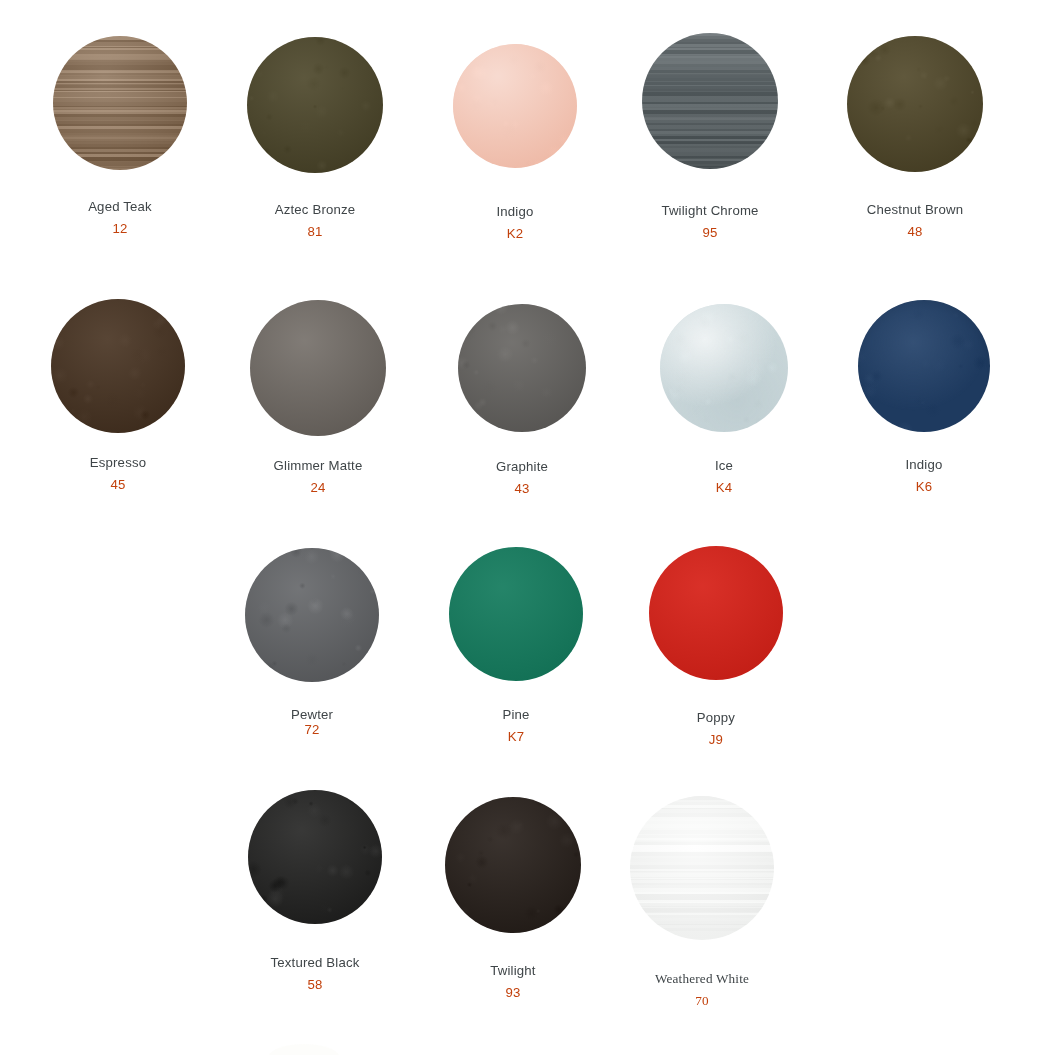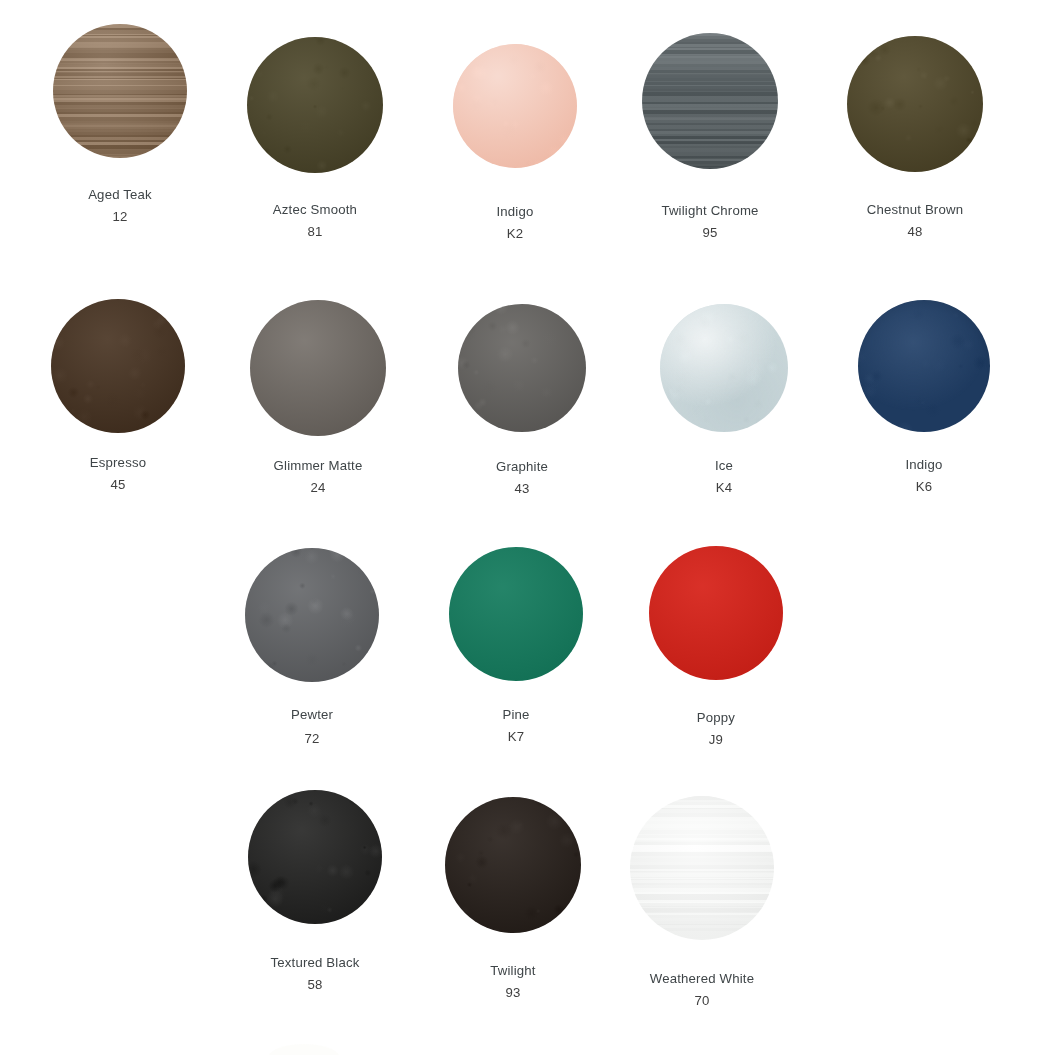--- a/index.html
+++ b/index.html
@@ -46,21 +46,21 @@
     line-height: 1;
     color: #3f4548;
     text-align: center;
     white-space: nowrap;
     letter-spacing: 0.18px;
   }
 
   .swatch-code {
     font-size: 13.2px;
     line-height: 1;
-    color: #404040;
+    color: #c2410c;
     text-align: right;
     white-space: nowrap;
     letter-spacing: 0.18px;
   }
 
   
   #bottom-cutoff {
     position: absolute;
     left: 268px;
     top: 1044px;
@@ -68,32 +68,32 @@
     height: 14px;
     border-radius: 50% 50% 0 0 / 100% 100% 0 0;
     background: #fdfdfa;
     opacity: 0.85;
   }
 </style>
 </head>
 <body>
 
 <div id="swatch-grid">
-    <div class="swatch-cell" style="left: 53px; top: 24px; width: 134px;">
+    <div class="swatch-cell" style="left: 53px; top: 36px; width: 134px;">
       <div class="swatch-disc" style="width: 134px; height: 134px; background: repeating-linear-gradient(rgb(163, 136, 110) 0%, rgb(163, 136, 110) 2.87%, rgb(121, 94, 68) 2.87%, rgb(121, 94, 68) 4.77%, rgb(140, 113, 87) 4.77%, rgb(140, 113, 87) 7.62%, rgb(165, 138, 112) 7.62%, rgb(165, 138, 112) 8.23%, rgb(125, 98, 72) 8.23%, rgb(125, 98, 72) 9.09%, rgb(165, 138, 112) 9.09%, rgb(165, 138, 112) 10.37%, rgb(138, 111, 85) 10.37%, rgb(138, 111, 85) 13.21%, rgb(157, 130, 104) 13.21%, rgb(157, 130, 104) 14.63%, rgb(155, 128, 102) 14.63%, rgb(155, 128, 102) 16.98%, rgb(151, 124, 98) 16.98%, rgb(151, 124, 98) 17.77%, rgb(131, 104, 78) 17.77%, rgb(131, 104, 78) 19.7%, rgb(127, 100, 74) 19.7%, rgb(127, 100, 74) 21.77%, rgb(117, 90, 64) 21.77%, rgb(117, 90, 64) 24.23%, rgb(116, 89, 63) 24.23%, rgb(116, 89, 63) 25.06%, rgb(151, 124, 98) 25.06%, rgb(151, 124, 98) 26.29%, rgb(158, 131, 105) 26.29%, rgb(158, 131, 105) 27.72%, rgb(130, 103, 77) 27.72%, rgb(130, 103, 77) 29.03%, rgb(139, 112, 86) 29.03%, rgb(139, 112, 86) 29.66%, rgb(135, 108, 82) 29.66%, rgb(135, 108, 82) 30.58%, rgb(137, 110, 84) 30.58%, rgb(137, 110, 84) 32.35%, rgb(162, 135, 109) 32.35%, rgb(162, 135, 109) 33.43%, rgb(117, 90, 64) 33.43%, rgb(117, 90, 64) 35.14%, rgb(156, 129, 103) 35.14%, rgb(156, 129, 103) 35.74%, rgb(132, 105, 79) 35.74%, rgb(132, 105, 79) 36.71%, rgb(121, 94, 68) 36.71%, rgb(121, 94, 68) 38.94%, rgb(151, 124, 98) 38.94%, rgb(151, 124, 98) 39.95%, rgb(119, 92, 66) 39.95%, rgb(119, 92, 66) 41.06%, rgb(166, 139, 113) 41.06%, rgb(166, 139, 113) 41.9%, rgb(139, 112, 86) 41.9%, rgb(139, 112, 86) 43.31%, rgb(140, 113, 87) 43.31%, rgb(140, 113, 87) 45.6%, rgb(164, 137, 111) 45.6%, rgb(164, 137, 111) 46.37%, rgb(139, 112, 86) 46.37%, rgb(139, 112, 86) 48.94%, rgb(161, 134, 108) 48.94%, rgb(161, 134, 108) 49.45%, rgb(132, 105, 79) 49.45%, rgb(132, 105, 79) 52.27%, rgb(115, 88, 62) 52.27%, rgb(115, 88, 62) 52.78%, rgb(147, 120, 94) 52.78%, rgb(147, 120, 94) 54.17%, rgb(141, 114, 88) 54.17%, rgb(141, 114, 88) 54.74%, rgb(137, 110, 84) 54.74%, rgb(137, 110, 84) 55.57%, rgb(166, 139, 113) 55.57%, rgb(166, 139, 113) 56.48%, rgb(155, 128, 102) 56.48%, rgb(155, 128, 102) 58.5%, rgb(118, 91, 65) 58.5%, rgb(118, 91, 65) 60.44%, rgb(134, 107, 81) 60.44%, rgb(134, 107, 81) 62.71%, rgb(139, 112, 86) 62.71%, rgb(139, 112, 86) 63.51%, rgb(127, 100, 74) 63.51%, rgb(127, 100, 74) 65.73%, rgb(118, 91, 65) 65.73%, rgb(118, 91, 65) 67.19%, rgb(164, 137, 111) 67.19%, rgb(164, 137, 111) 69.68%, rgb(130, 103, 77) 69.68%, rgb(130, 103, 77) 72.15%, rgb(136, 109, 83) 72.15%, rgb(136, 109, 83) 73.87%, rgb(141, 114, 88) 73.87%, rgb(141, 114, 88) 74.55%, rgb(144, 117, 91) 74.55%, rgb(144, 117, 91) 75.66%, rgb(154, 127, 101) 75.66%, rgb(154, 127, 101) 77.07%, rgb(142, 115, 89) 77.07%, rgb(142, 115, 89) 78.06%, rgb(135, 108, 82) 78.06%, rgb(135, 108, 82) 79.38%, rgb(137, 110, 84) 79.38%, rgb(137, 110, 84) 80.73%, rgb(130, 103, 77) 80.73%, rgb(130, 103, 77) 82.54%, rgb(119, 92, 66) 82.54%, rgb(119, 92, 66) 84.05%, rgb(153, 126, 100) 84.05%, rgb(153, 126, 100) 86.37%, rgb(123, 96, 70) 86.37%, rgb(123, 96, 70) 87.91%, rgb(167, 140, 114) 87.91%, rgb(167, 140, 114) 90.39%, rgb(118, 91, 65) 90.39%, rgb(118, 91, 65) 93.14%, rgb(140, 113, 87) 93.14%, rgb(140, 113, 87) 94.13%, rgb(138, 111, 85) 94.13%, rgb(138, 111, 85) 96.75%, rgb(151, 124, 98) 96.75%, rgb(151, 124, 98) 97.77%, rgb(144, 117, 91) 97.77%, rgb(144, 117, 91) 98.71%, rgb(156, 129, 103) 98.71%, rgb(156, 129, 103) 100%) rgb(138, 111, 85);">
         <div class="tex" style="background: radial-gradient(95% 85% at 38% 30%, rgba(255, 255, 255, 0.16), rgba(0, 0, 0, 0.1) 85%);"></div>
       </div>
       <div class="swatch-label" style="margin-top: 30px;">Aged Teak</div>
       <div class="swatch-code" style="margin-top: 9px;">12</div>
     </div>
     <div class="swatch-cell" style="left: 247px; top: 37px; width: 136px;">
       <div class="swatch-disc" style="width: 136px; height: 136px; background: radial-gradient(2.9px at 70% 38%, rgba(72, 66, 37, 0.55), rgba(72, 66, 37, 0) 100%), radial-gradient(3.9px at 14.6% 84.3%, rgba(58, 52, 23, 0.55), rgba(58, 52, 23, 0) 100%), radial-gradient(6.7px at 55% 54.9%, rgba(81, 75, 46, 0.55), rgba(81, 75, 46, 0) 100%), radial-gradient(6.4px at 71.6% 26.3%, rgba(61, 55, 26, 0.55), rgba(61, 55, 26, 0) 100%), radial-gradient(4.6px at 29.8% 82.5%, rgba(62, 56, 27, 0.55), rgba(62, 56, 27, 0) 100%), radial-gradient(4.5px at 69% 70.4%, rgba(79, 73, 44, 0.55), rgba(79, 73, 44, 0) 100%), radial-gradient(2.6px at 58.4% 22%, rgba(71, 65, 36, 0.55), rgba(71, 65, 36, 0) 100%), radial-gradient(6.7px at 19% 43.6%, rgba(81, 75, 46, 0.55), rgba(81, 75, 46, 0) 100%), radial-gradient(2.9px at 12.5% 71%, rgba(76, 70, 41, 0.55), rgba(76, 70, 41, 0) 100%), radial-gradient(3.1px at 97% 91.8%, rgba(89, 83, 54, 0.55), rgba(89, 83, 54, 0) 100%), radial-gradient(7.7px at 49% 34.4%, rgba(64, 58, 29, 0.55), rgba(64, 58, 29, 0) 100%), radial-gradient(6.4px at 52.4% 23.5%, rgba(59, 53, 24, 0.55), rgba(59, 53, 24, 0) 100%), radial-gradient(5.8px at 54.1% 2.3%, rgba(60, 54, 25, 0.55), rgba(60, 54, 25, 0) 100%), radial-gradient(5.4px at 86.3% 21.5%, rgba(76, 70, 41, 0.55), rgba(76, 70, 41, 0) 100%), radial-gradient(5.8px at 55.2% 94.6%, rgba(93, 87, 58, 0.55), rgba(93, 87, 58, 0) 100%), radial-gradient(8.2px at 96.5% 20.3%, rgba(92, 86, 57, 0.55), rgba(92, 86, 57, 0) 100%), radial-gradient(4.3px at 97.8% 71.5%, rgba(65, 59, 30, 0.55), rgba(65, 59, 30, 0) 100%), radial-gradient(5.6px at 87.6% 50.8%, rgba(85, 79, 50, 0.55), rgba(85, 79, 50, 0) 100%), radial-gradient(8px at 90.6% 12.3%, rgba(92, 86, 57, 0.55), rgba(92, 86, 57, 0) 100%), radial-gradient(2.2px at 50% 51.2%, rgba(57, 51, 22, 0.55), rgba(57, 51, 22, 0) 100%), radial-gradient(3.7px at 16.4% 58.8%, rgba(63, 57, 28, 0.55), rgba(63, 57, 28, 0) 100%), radial-gradient(2.9px at 3.3% 45%, rgba(85, 79, 50, 0.55), rgba(85, 79, 50, 0) 100%), radial-gradient(3.7px at 9.6% 27.2%, rgba(78, 72, 43, 0.55), rgba(78, 72, 43, 0) 100%), radial-gradient(4.7px at 8.1% 85.4%, rgba(93, 87, 58, 0.55), rgba(93, 87, 58, 0) 100%), radial-gradient(4.5px at 1.2% 85.2%, rgba(60, 54, 25, 0.55), rgba(60, 54, 25, 0) 100%), radial-gradient(6.6px at 43.3% 66.1%, rgba(76, 70, 41, 0.55), rgba(76, 70, 41, 0) 100%), rgb(74, 68, 39);">
         <div class="tex" style="background: radial-gradient(95% 90% at 42% 30%, rgba(255, 255, 255, 0.1), rgba(0, 0, 0, 0.18) 95%);"></div>
       </div>
-      <div class="swatch-label" style="margin-top: 30px;">Aztec Smooth</div>
+      <div class="swatch-label" style="margin-top: 30px;">Aztec Bronze</div>
       <div class="swatch-code" style="margin-top: 9px;">81</div>
     </div>
     <div class="swatch-cell" style="left: 453px; top: 44px; width: 124px;">
       <div class="swatch-disc" style="width: 124px; height: 124px; background: radial-gradient(7.8px at 82.4% 87.5%, rgba(249, 199, 181, 0.55), rgba(249, 199, 181, 0) 100%), radial-gradient(8.3px at 3% 77.7%, rgba(243, 193, 175, 0.55), rgba(243, 193, 175, 0) 100%), radial-gradient(8.4px at 24.4% 23.1%, rgba(245, 195, 177, 0.55), rgba(245, 195, 177, 0) 100%), radial-gradient(5px at 30.6% 48.3%, rgba(243, 193, 175, 0.55), rgba(243, 193, 175, 0) 100%), radial-gradient(4.6px at 68.5% 96.6%, rgba(250, 200, 182, 0.55), rgba(250, 200, 182, 0) 100%), radial-gradient(6.7px at 70.2% 18.5%, rgba(234, 184, 166, 0.55), rgba(234, 184, 166, 0) 100%), radial-gradient(4.9px at 41.8% 27.7%, rgba(242, 192, 174, 0.55), rgba(242, 192, 174, 0) 100%), radial-gradient(7.6px at 19.1% 22.8%, rgba(248, 198, 180, 0.55), rgba(248, 198, 180, 0) 100%), radial-gradient(6.2px at 89.9% 76.9%, rgba(248, 198, 180, 0.55), rgba(248, 198, 180, 0) 100%), radial-gradient(5.4px at 82.5% 92.2%, rgba(240, 190, 172, 0.55), rgba(240, 190, 172, 0) 100%), radial-gradient(7.9px at 21.7% 23.2%, rgba(249, 199, 181, 0.55), rgba(249, 199, 181, 0) 100%), radial-gradient(4.7px at 50.5% 64.9%, rgba(246, 196, 178, 0.55), rgba(246, 196, 178, 0) 100%), radial-gradient(4.1px at 19.6% 8.6%, rgba(249, 199, 181, 0.55), rgba(249, 199, 181, 0) 100%), radial-gradient(3.4px at 42.7% 64.3%, rgba(248, 198, 180, 0.55), rgba(248, 198, 180, 0) 100%), radial-gradient(6.8px at 18.4% 49.2%, rgba(239, 189, 171, 0.55), rgba(239, 189, 171, 0) 100%), radial-gradient(5.6px at 19.7% 43.5%, rgba(246, 196, 178, 0.55), rgba(246, 196, 178, 0) 100%), radial-gradient(5.6px at 48.9% 12.8%, rgba(238, 188, 170, 0.55), rgba(238, 188, 170, 0) 100%), radial-gradient(3.2px at 60.4% 96.4%, rgba(239, 189, 171, 0.55), rgba(239, 189, 171, 0) 100%), radial-gradient(7.6px at 49.3% 63.6%, rgba(242, 192, 174, 0.55), rgba(242, 192, 174, 0) 100%), radial-gradient(5.2px at 6.9% 35.3%, rgba(249, 199, 181, 0.55), rgba(249, 199, 181, 0) 100%), radial-gradient(5.6px at 43.2% 73.3%, rgba(241, 191, 173, 0.55), rgba(241, 191, 173, 0) 100%), radial-gradient(7.8px at 75.3% 35.6%, rgba(250, 200, 182, 0.55), rgba(250, 200, 182, 0) 100%), radial-gradient(6.9px at 83.5% 98.6%, rgba(240, 190, 172, 0.55), rgba(240, 190, 172, 0) 100%), radial-gradient(4.6px at 33.3% 46.5%, rgba(238, 188, 170, 0.55), rgba(238, 188, 170, 0) 100%), radial-gradient(3.9px at 64.2% 26%, rgba(245, 195, 177, 0.55), rgba(245, 195, 177, 0) 100%), radial-gradient(8.3px at 45.3% 69.4%, rgba(240, 190, 172, 0.55), rgba(240, 190, 172, 0) 100%), rgb(242, 192, 174);">
         <div class="tex" style="background: radial-gradient(88% 82% at 36% 26%, rgba(255, 255, 255, 0.42), rgba(224, 164, 143, 0.22) 95%);"></div>
       </div>
       <div class="swatch-label" style="margin-top: 37px;">Indigo</div>
       <div class="swatch-code" style="margin-top: 9px;">K2</div>
     </div>
     <div class="swatch-cell" style="left: 642px; top: 33px; width: 136px;">
@@ -143,21 +143,21 @@
         <div class="tex" style="background: radial-gradient(78% 72% at 42% 32%, rgba(56, 84, 121, 0.85), rgba(30, 58, 95, 0) 72%), radial-gradient(105% 105% at 50% 55%, rgba(0, 0, 0, 0) 45%, rgba(0, 0, 0, 0.45) 100%);"></div>
       </div>
       <div class="swatch-label" style="margin-top: 26px;">Indigo</div>
       <div class="swatch-code" style="margin-top: 9px;">K6</div>
     </div>
     <div class="swatch-cell" style="left: 245px; top: 548px; width: 134px;">
       <div class="swatch-disc" style="width: 134px; height: 134px; background: radial-gradient(2.7px at 64.9% 2%, rgba(124, 126, 129, 0.55), rgba(124, 126, 129, 0) 100%), radial-gradient(8.4px at 52.6% 43.3%, rgba(122, 124, 127, 0.55), rgba(122, 124, 127, 0) 100%), radial-gradient(5.7px at 43.7% 5.3%, rgba(96, 98, 101, 0.55), rgba(96, 98, 101, 0) 100%), radial-gradient(2.7px at 73.9% 86.6%, rgba(88, 90, 93, 0.55), rgba(88, 90, 93, 0) 100%), radial-gradient(5.1px at 30.8% 60%, rgba(80, 82, 85, 0.55), rgba(80, 82, 85, 0) 100%), radial-gradient(3.3px at 42.8% 28.2%, rgba(61, 63, 66, 0.55), rgba(61, 63, 66, 0) 100%), radial-gradient(7.2px at 34.7% 45.3%, rgba(64, 66, 69, 0.55), rgba(64, 66, 69, 0) 100%), radial-gradient(7.6px at 49.6% 6.4%, rgba(111, 113, 116, 0.55), rgba(111, 113, 116, 0) 100%), radial-gradient(6px at 38.2% 2.9%, rgba(69, 71, 74, 0.55), rgba(69, 71, 74, 0) 100%), radial-gradient(6.8px at 14.1% 44.7%, rgba(99, 101, 104, 0.55), rgba(99, 101, 104, 0) 100%), radial-gradient(6.8px at 75.9% 49%, rgba(124, 126, 129, 0.55), rgba(124, 126, 129, 0) 100%), radial-gradient(4.6px at 96.6% 96.1%, rgba(97, 99, 102, 0.55), rgba(97, 99, 102, 0) 100%), radial-gradient(6px at 78.6% 51.5%, rgba(100, 102, 105, 0.55), rgba(100, 102, 105, 0) 100%), radial-gradient(7.3px at 76.2% 54.6%, rgba(97, 99, 102, 0.55), rgba(97, 99, 102, 0) 100%), radial-gradient(3.8px at 84.6% 74.6%, rgba(122, 124, 127, 0.55), rgba(122, 124, 127, 0) 100%), radial-gradient(2.7px at 95% 32.4%, rgba(115, 117, 120, 0.55), rgba(115, 117, 120, 0) 100%), radial-gradient(6.8px at 17.3% 89.8%, rgba(76, 78, 81, 0.55), rgba(76, 78, 81, 0) 100%), radial-gradient(8.1px at 68.9% 4.9%, rgba(122, 124, 127, 0.55), rgba(122, 124, 127, 0) 100%), radial-gradient(8.5px at 29.9% 54%, rgba(119, 121, 124, 0.55), rgba(119, 121, 124, 0) 100%), radial-gradient(2.9px at 65.8% 21.3%, rgba(104, 106, 109, 0.55), rgba(104, 106, 109, 0) 100%), radial-gradient(8.2px at 16.1% 53.7%, rgba(74, 76, 79, 0.55), rgba(74, 76, 79, 0) 100%), radial-gradient(7px at 50% 83.1%, rgba(90, 92, 95, 0.55), rgba(90, 92, 95, 0) 100%), radial-gradient(7.3px at 88.4% 15.8%, rgba(92, 94, 97, 0.55), rgba(92, 94, 97, 0) 100%), radial-gradient(8.9px at 93% 87.6%, rgba(92, 94, 97, 0.55), rgba(92, 94, 97, 0) 100%), radial-gradient(2.9px at 22% 86.2%, rgba(75, 77, 80, 0.55), rgba(75, 77, 80, 0) 100%), radial-gradient(3.6px at 51.7% 39.9%, rgba(86, 88, 91, 0.55), rgba(86, 88, 91, 0) 100%), rgb(95, 97, 100);">
         <div class="tex" style="background: radial-gradient(95% 90% at 40% 30%, rgba(255, 255, 255, 0.12), rgba(0, 0, 0, 0.16) 95%);"></div>
       </div>
       <div class="swatch-label" style="margin-top: 26px;">Pewter</div>
-      <div class="swatch-code" style="margin-top: 11px;">72</div>
+      <div class="swatch-code" style="margin-top: 2px;">72</div>
     </div>
     <div class="swatch-cell" style="left: 449px; top: 547px; width: 134px;">
       <div class="swatch-disc" style="width: 134px; height: 134px; background: rgb(18, 122, 92);">
         <div class="tex" style="background: radial-gradient(92% 88% at 40% 30%, rgba(255, 255, 255, 0.08), rgba(0, 0, 0, 0.1) 95%);"></div>
       </div>
       <div class="swatch-label" style="margin-top: 27px;">Pine</div>
       <div class="swatch-code" style="margin-top: 9px;">K7</div>
     </div>
     <div class="swatch-cell" style="left: 649px; top: 546px; width: 134px;">
       <div class="swatch-disc" style="width: 134px; height: 134px; background: rgb(214, 31, 22);">
@@ -173,21 +173,21 @@
       <div class="swatch-label" style="margin-top: 32px;">Textured Black</div>
       <div class="swatch-code" style="margin-top: 9px;">58</div>
     </div>
     <div class="swatch-cell" style="left: 445px; top: 797px; width: 136px;">
       <div class="swatch-disc" style="width: 136px; height: 136px; background: radial-gradient(5.8px at 14.1% 6.9%, rgba(45, 37, 32, 0.55), rgba(45, 37, 32, 0) 100%), radial-gradient(6.3px at 7.7% 91.1%, rgba(37, 29, 24, 0.55), rgba(37, 29, 24, 0) 100%), radial-gradient(7.9px at 52.8% 21.9%, rgba(48, 40, 35, 0.55), rgba(48, 40, 35, 0) 100%), radial-gradient(3.2px at 96.3% 42.4%, rgba(26, 18, 13, 0.55), rgba(26, 18, 13, 0) 100%), radial-gradient(5.7px at 70.1% 3.2%, rgba(20, 12, 7, 0.55), rgba(20, 12, 7, 0) 100%), radial-gradient(9px at 80.6% 17.9%, rgba(52, 44, 39, 0.55), rgba(52, 44, 39, 0) 100%), radial-gradient(7.4px at 63.6% 85.3%, rgba(28, 20, 15, 0.55), rgba(28, 20, 15, 0) 100%), radial-gradient(6.4px at 6.6% 78.2%, rgba(18, 10, 5, 0.55), rgba(18, 10, 5, 0) 100%), radial-gradient(3.6px at 38.1% 99.1%, rgba(55, 47, 42, 0.55), rgba(55, 47, 42, 0) 100%), radial-gradient(8.9px at 82.7% 2.3%, rgba(38, 30, 25, 0.55), rgba(38, 30, 25, 0) 100%), radial-gradient(6px at 83.8% 82.9%, rgba(20, 12, 7, 0.55), rgba(20, 12, 7, 0) 100%), radial-gradient(3.5px at 91.8% 32.2%, rgba(43, 35, 30, 0.55), rgba(43, 35, 30, 0) 100%), radial-gradient(5.5px at 20.4% 60.1%, rgba(42, 34, 29, 0.55), rgba(42, 34, 29, 0) 100%), radial-gradient(2.3px at 68.4% 83.9%, rgba(51, 43, 38, 0.55), rgba(51, 43, 38, 0) 100%), radial-gradient(6.2px at 8.5% 83.8%, rgba(43, 35, 30, 0.55), rgba(43, 35, 30, 0) 100%), radial-gradient(8.9px at 43.3% 25.2%, rgba(26, 18, 13, 0.55), rgba(26, 18, 13, 0) 100%), radial-gradient(6.9px at 27.1% 47.8%, rgba(19, 11, 6, 0.55), rgba(19, 11, 6, 0) 100%), radial-gradient(2.4px at 54.9% 20.5%, rgba(41, 33, 28, 0.55), rgba(41, 33, 28, 0) 100%), radial-gradient(2.7px at 18% 64.5%, rgba(18, 10, 5, 0.55), rgba(18, 10, 5, 0) 100%), radial-gradient(3.4px at 26.5% 41.3%, rgba(29, 21, 16, 0.55), rgba(29, 21, 16, 0) 100%), radial-gradient(3.7px at 97.5% 9.1%, rgba(24, 16, 11, 0.55), rgba(24, 16, 11, 0) 100%), radial-gradient(5.6px at 11.3% 44.5%, rgba(43, 35, 30, 0.55), rgba(43, 35, 30, 0) 100%), radial-gradient(3.6px at 33.3% 31.2%, rgba(29, 21, 16, 0.55), rgba(29, 21, 16, 0) 100%), radial-gradient(8px at 3.1% 16.3%, rgba(19, 11, 6, 0.55), rgba(19, 11, 6, 0) 100%), radial-gradient(8.1px at 89.7% 31.8%, rgba(50, 42, 37, 0.55), rgba(50, 42, 37, 0) 100%), radial-gradient(5.1px at 14.2% 84%, rgba(46, 38, 33, 0.55), rgba(46, 38, 33, 0) 100%), rgb(36, 28, 23);">
         <div class="tex" style="background: radial-gradient(95% 90% at 42% 30%, rgba(255, 255, 255, 0.1), rgba(0, 0, 0, 0.18) 95%);"></div>
       </div>
       <div class="swatch-label" style="margin-top: 31px;">Twilight</div>
       <div class="swatch-code" style="margin-top: 9px;">93</div>
     </div>
-    <div class="swatch-cell" style="left: 630px; top: 796px; width: 144px;">
+    <div class="swatch-cell" style="left: 630px; top: 796px; width: 144px; font-family: Liberation Serif, serif;">
       <div class="swatch-disc" style="width: 144px; height: 144px; background: repeating-linear-gradient(rgb(235, 236, 235) 0%, rgb(235, 236, 235) 2.76%, rgb(244, 245, 244) 2.76%, rgb(244, 245, 244) 4.12%, rgb(240, 241, 240) 4.12%, rgb(240, 241, 240) 6.17%, rgb(251, 252, 251) 6.17%, rgb(251, 252, 251) 8.33%, rgb(235, 236, 235) 8.33%, rgb(235, 236, 235) 9.18%, rgb(243, 244, 243) 9.18%, rgb(243, 244, 243) 11.69%, rgb(239, 240, 239) 11.69%, rgb(239, 240, 239) 14.3%, rgb(249, 250, 249) 14.3%, rgb(249, 250, 249) 15.95%, rgb(250, 251, 250) 15.95%, rgb(250, 251, 250) 17.28%, rgb(248, 249, 248) 17.28%, rgb(248, 249, 248) 19.79%, rgb(250, 251, 250) 19.79%, rgb(250, 251, 250) 21.94%, rgb(248, 249, 248) 21.94%, rgb(248, 249, 248) 23.69%, rgb(243, 244, 243) 23.69%, rgb(243, 244, 243) 26.33%, rgb(248, 249, 248) 26.33%, rgb(248, 249, 248) 27.11%, rgb(244, 245, 244) 27.11%, rgb(244, 245, 244) 29.24%, rgb(251, 252, 251) 29.24%, rgb(251, 252, 251) 30.67%, rgb(247, 248, 247) 30.67%, rgb(247, 248, 247) 31.37%, rgb(244, 245, 244) 31.37%, rgb(244, 245, 244) 32.28%, rgb(239, 240, 239) 32.28%, rgb(239, 240, 239) 34.32%, rgb(255, 255, 255) 34.32%, rgb(255, 255, 255) 37.07%, rgb(255, 255, 255) 37.07%, rgb(255, 255, 255) 38.32%, rgb(253, 254, 253) 38.32%, rgb(253, 254, 253) 38.84%, rgb(238, 239, 238) 38.84%, rgb(238, 239, 238) 41.74%, rgb(243, 244, 243) 41.74%, rgb(243, 244, 243) 43.31%, rgb(241, 242, 241) 43.31%, rgb(241, 242, 241) 45.75%, rgb(243, 244, 243) 45.75%, rgb(243, 244, 243) 47.71%, rgb(236, 237, 236) 47.71%, rgb(236, 237, 236) 50.38%, rgb(248, 249, 248) 50.38%, rgb(248, 249, 248) 51.78%, rgb(237, 238, 237) 51.78%, rgb(237, 238, 237) 52.51%, rgb(239, 240, 239) 52.51%, rgb(239, 240, 239) 53.06%, rgb(242, 243, 242) 53.06%, rgb(242, 243, 242) 53.66%, rgb(247, 248, 247) 53.66%, rgb(247, 248, 247) 56.08%, rgb(240, 241, 240) 56.08%, rgb(240, 241, 240) 56.89%, rgb(249, 250, 249) 56.89%, rgb(249, 250, 249) 57.74%, rgb(238, 239, 238) 57.74%, rgb(238, 239, 238) 58.36%, rgb(246, 247, 246) 58.36%, rgb(246, 247, 246) 60.2%, rgb(236, 237, 236) 60.2%, rgb(236, 237, 236) 60.74%, rgb(238, 239, 238) 60.74%, rgb(238, 239, 238) 61.67%, rgb(242, 243, 242) 61.67%, rgb(242, 243, 242) 63.72%, rgb(250, 251, 250) 63.72%, rgb(250, 251, 250) 66.6%, rgb(254, 255, 254) 66.6%, rgb(254, 255, 254) 68.34%, rgb(236, 237, 236) 68.34%, rgb(236, 237, 236) 70.58%, rgb(236, 237, 236) 70.58%, rgb(236, 237, 236) 72.04%, rgb(251, 252, 251) 72.04%, rgb(251, 252, 251) 73.52%, rgb(254, 255, 254) 73.52%, rgb(254, 255, 254) 74.33%, rgb(242, 243, 242) 74.33%, rgb(242, 243, 242) 76.21%, rgb(237, 238, 237) 76.21%, rgb(237, 238, 237) 77.13%, rgb(244, 245, 244) 77.13%, rgb(244, 245, 244) 78.08%, rgb(235, 236, 235) 78.08%, rgb(235, 236, 235) 80.64%, rgb(239, 240, 239) 80.64%, rgb(239, 240, 239) 81.51%, rgb(250, 251, 250) 81.51%, rgb(250, 251, 250) 82.59%, rgb(241, 242, 241) 82.59%, rgb(241, 242, 241) 84.46%, rgb(243, 244, 243) 84.46%, rgb(243, 244, 243) 86.59%, rgb(241, 242, 241) 86.59%, rgb(241, 242, 241) 88.57%, rgb(247, 248, 247) 88.57%, rgb(247, 248, 247) 89.2%, rgb(235, 236, 235) 89.2%, rgb(235, 236, 235) 89.91%, rgb(243, 244, 243) 89.91%, rgb(243, 244, 243) 91.96%, rgb(239, 240, 239) 91.96%, rgb(239, 240, 239) 94%, rgb(243, 244, 243) 94%, rgb(243, 244, 243) 96.19%, rgb(243, 244, 243) 96.19%, rgb(243, 244, 243) 98.3%, rgb(244, 245, 244) 98.3%, rgb(244, 245, 244) 100%) rgb(244, 245, 244);">
         <div class="tex" style="background: radial-gradient(90% 90% at 45% 35%, rgba(255, 255, 255, 0.55), rgba(201, 204, 201, 0.18) 95%);"></div>
       </div>
       <div class="swatch-label" style="margin-top: 32px;">Weathered White</div>
       <div class="swatch-code" style="margin-top: 9px;">70</div>
     </div>
   </div>
 <div id="bottom-cutoff"></div>
 
 </body></html>

